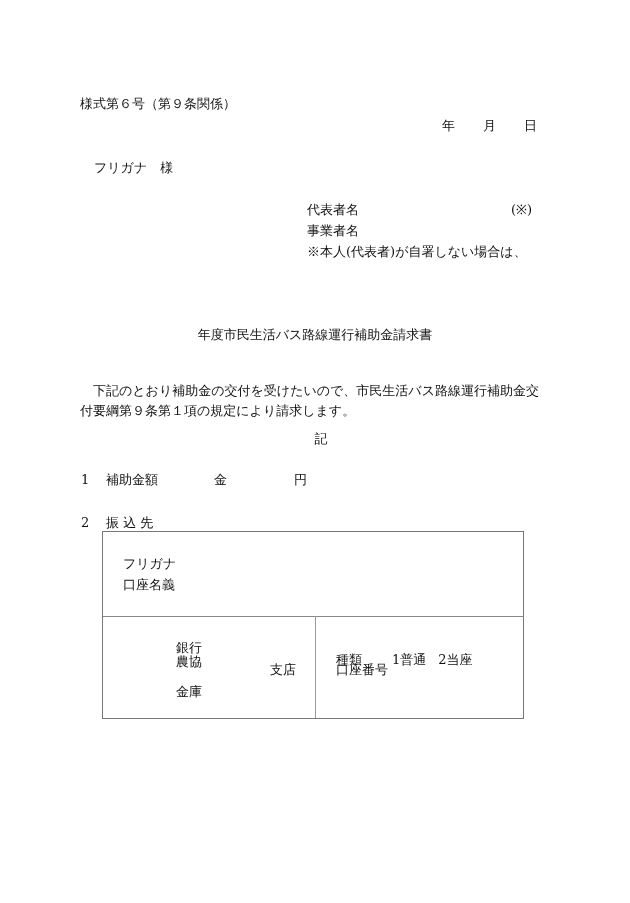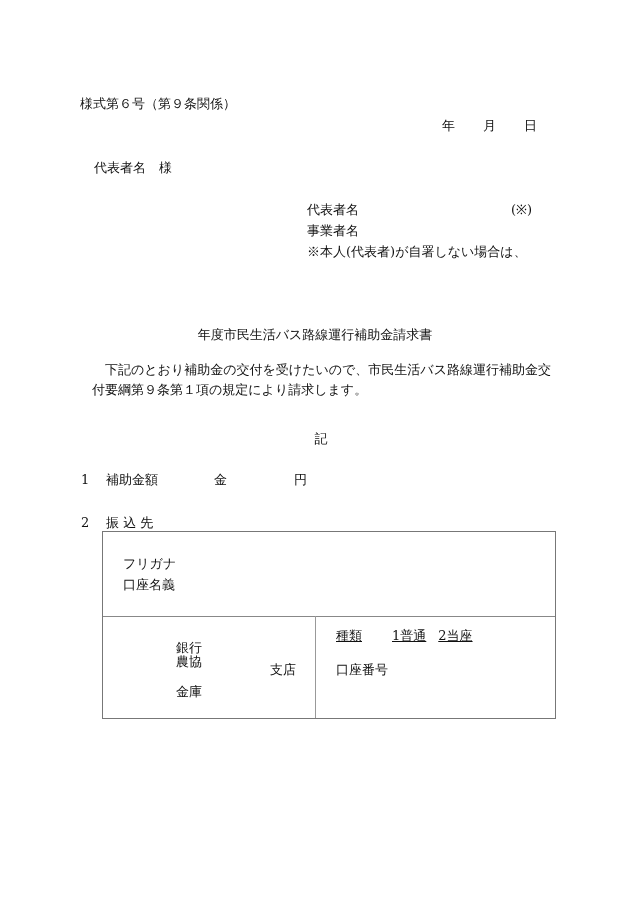--- a/index.html
+++ b/index.html
@@ -25,38 +25,38 @@
 
     .addressee { left: 94px; top: 160px; }
 
     .applicant { left: 307px; top: 202px; width: 240px; }
     .applicant .row { position: relative; height: 21px; line-height: 16px; }
     .applicant .seal { position: absolute; left: 204px; top: 0; }
     .applicant .indent { padding-left: 15px; }
 
     .title { left: 0; width: 630px; text-align: center; top: 327px; }
 
-    .body-text { left: 80px; top: 360px; width: 480px; white-space: normal; line-height: 20px; margin-left: 12px; }
+    .body-text { left: 80px; top: 381px; width: 480px; white-space: normal; line-height: 20px; }
     .body-text .first { text-indent: 13px; }
 
     .ki { left: 0; width: 642px; text-align: center; top: 431px; }
 
     .item1 { left: 81px; top: 472px; }
     .item1 .num { display: inline-block; width: 25px; }
     .item1 .label { display: inline-block; width: 108px; }
     .item1 .kin { display: inline-block; width: 80px; }
 
     .item2 { left: 81px; top: 515px; }
     .item2 .num { display: inline-block; width: 25px; }
 
     .bank-table {
       position: absolute;
       left: 102px;
       top: 531px;
-      width: 454px;
+      width: 422px;
       height: 188px;
       border: 1.5px solid #777777;
       box-sizing: border-box;
     }
     .row-top {
       position: absolute;
       left: 0; top: 0; right: 0;
       height: 84px;
       border-bottom: 1.5px solid #888888;
     }
@@ -71,35 +71,35 @@
     .cell-right {
       position: absolute; left: 213px; top: 0; bottom: 0; right: 0;
     }
     .cell-text { position: absolute; white-space: nowrap; line-height: 16px; }
     .furigana { left: 20px; top: 24px; }
     .meigi { left: 20px; top: 45px; }
     .bank-kind { left: 73px; top: 24px; }
     .bank-ja { left: 73px; top: 38px; }
     .bank-ko { left: 73px; top: 68px; }
     .branch { left: 167px; top: 46px; }
-    .acct-type { left: 20px; top: 12px; text-decoration: underline; }
+    .acct-type { left: 20px; top: 36px; }
     .acct-type .gap1 { display: inline-block; width: 30px; }
     .acct-type .gap2 { display: inline-block; width: 12px; }
     .acct-num { left: 20px; top: 46px; }
   </style>
 </head>
 <body>
 
 <div class="abs form-number">様式第６号（第９条関係）</div>
 
 <div class="abs date-line">
   <span>年</span><span class="gap"></span><span>月</span><span class="gap"></span><span>日</span>
 </div>
 
-<div class="abs addressee">代表者名　様</div>
+<div class="abs addressee">フリガナ　様</div>
 
 <div class="abs applicant">
   <div class="row">
     <span>代表者名</span>
     <span class="seal">(※)</span>
   </div>
   <div class="row">事業者名</div>
   <div class="row">※本人(代表者)が自署しない場合は、</div>
 </div>
 

